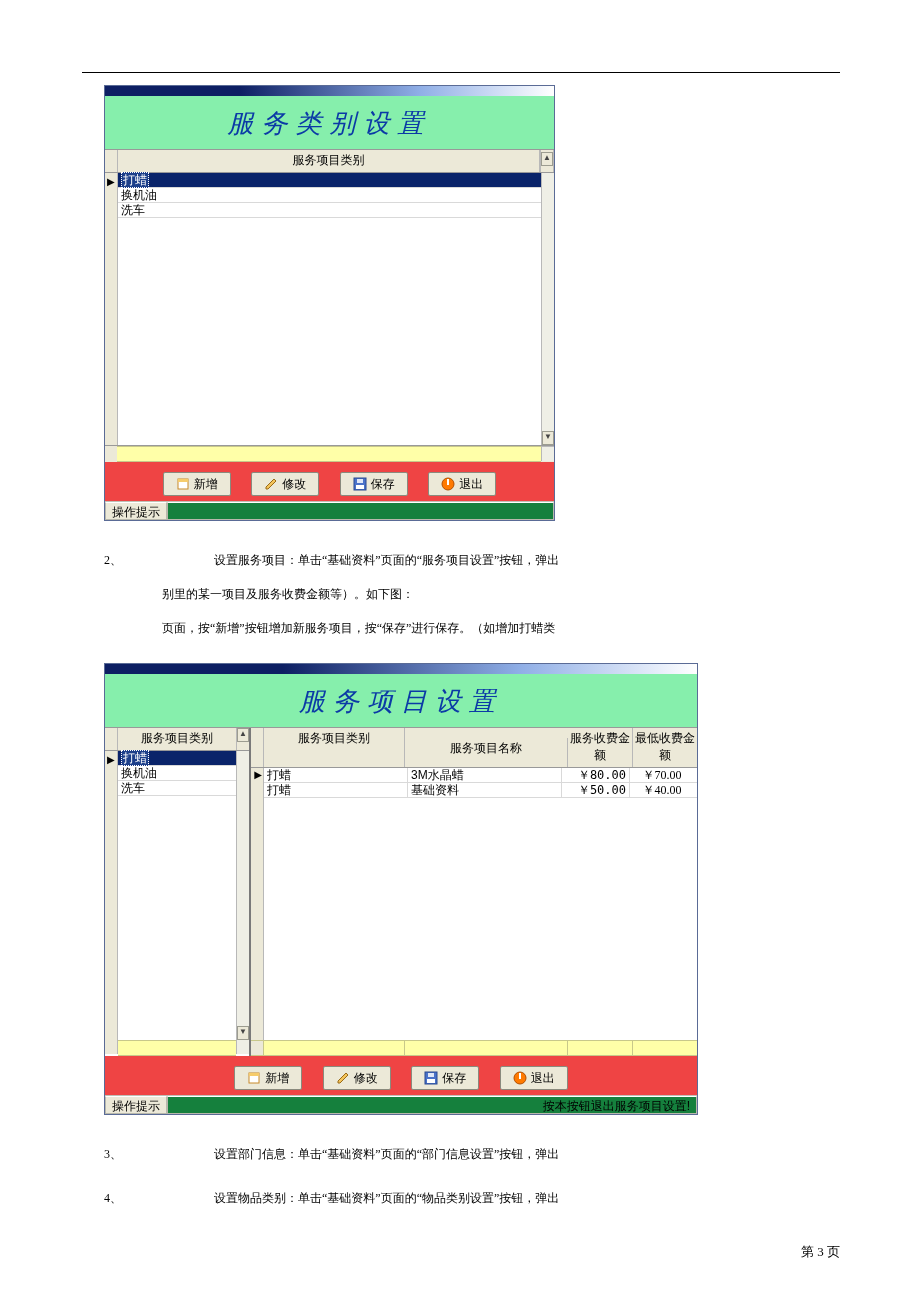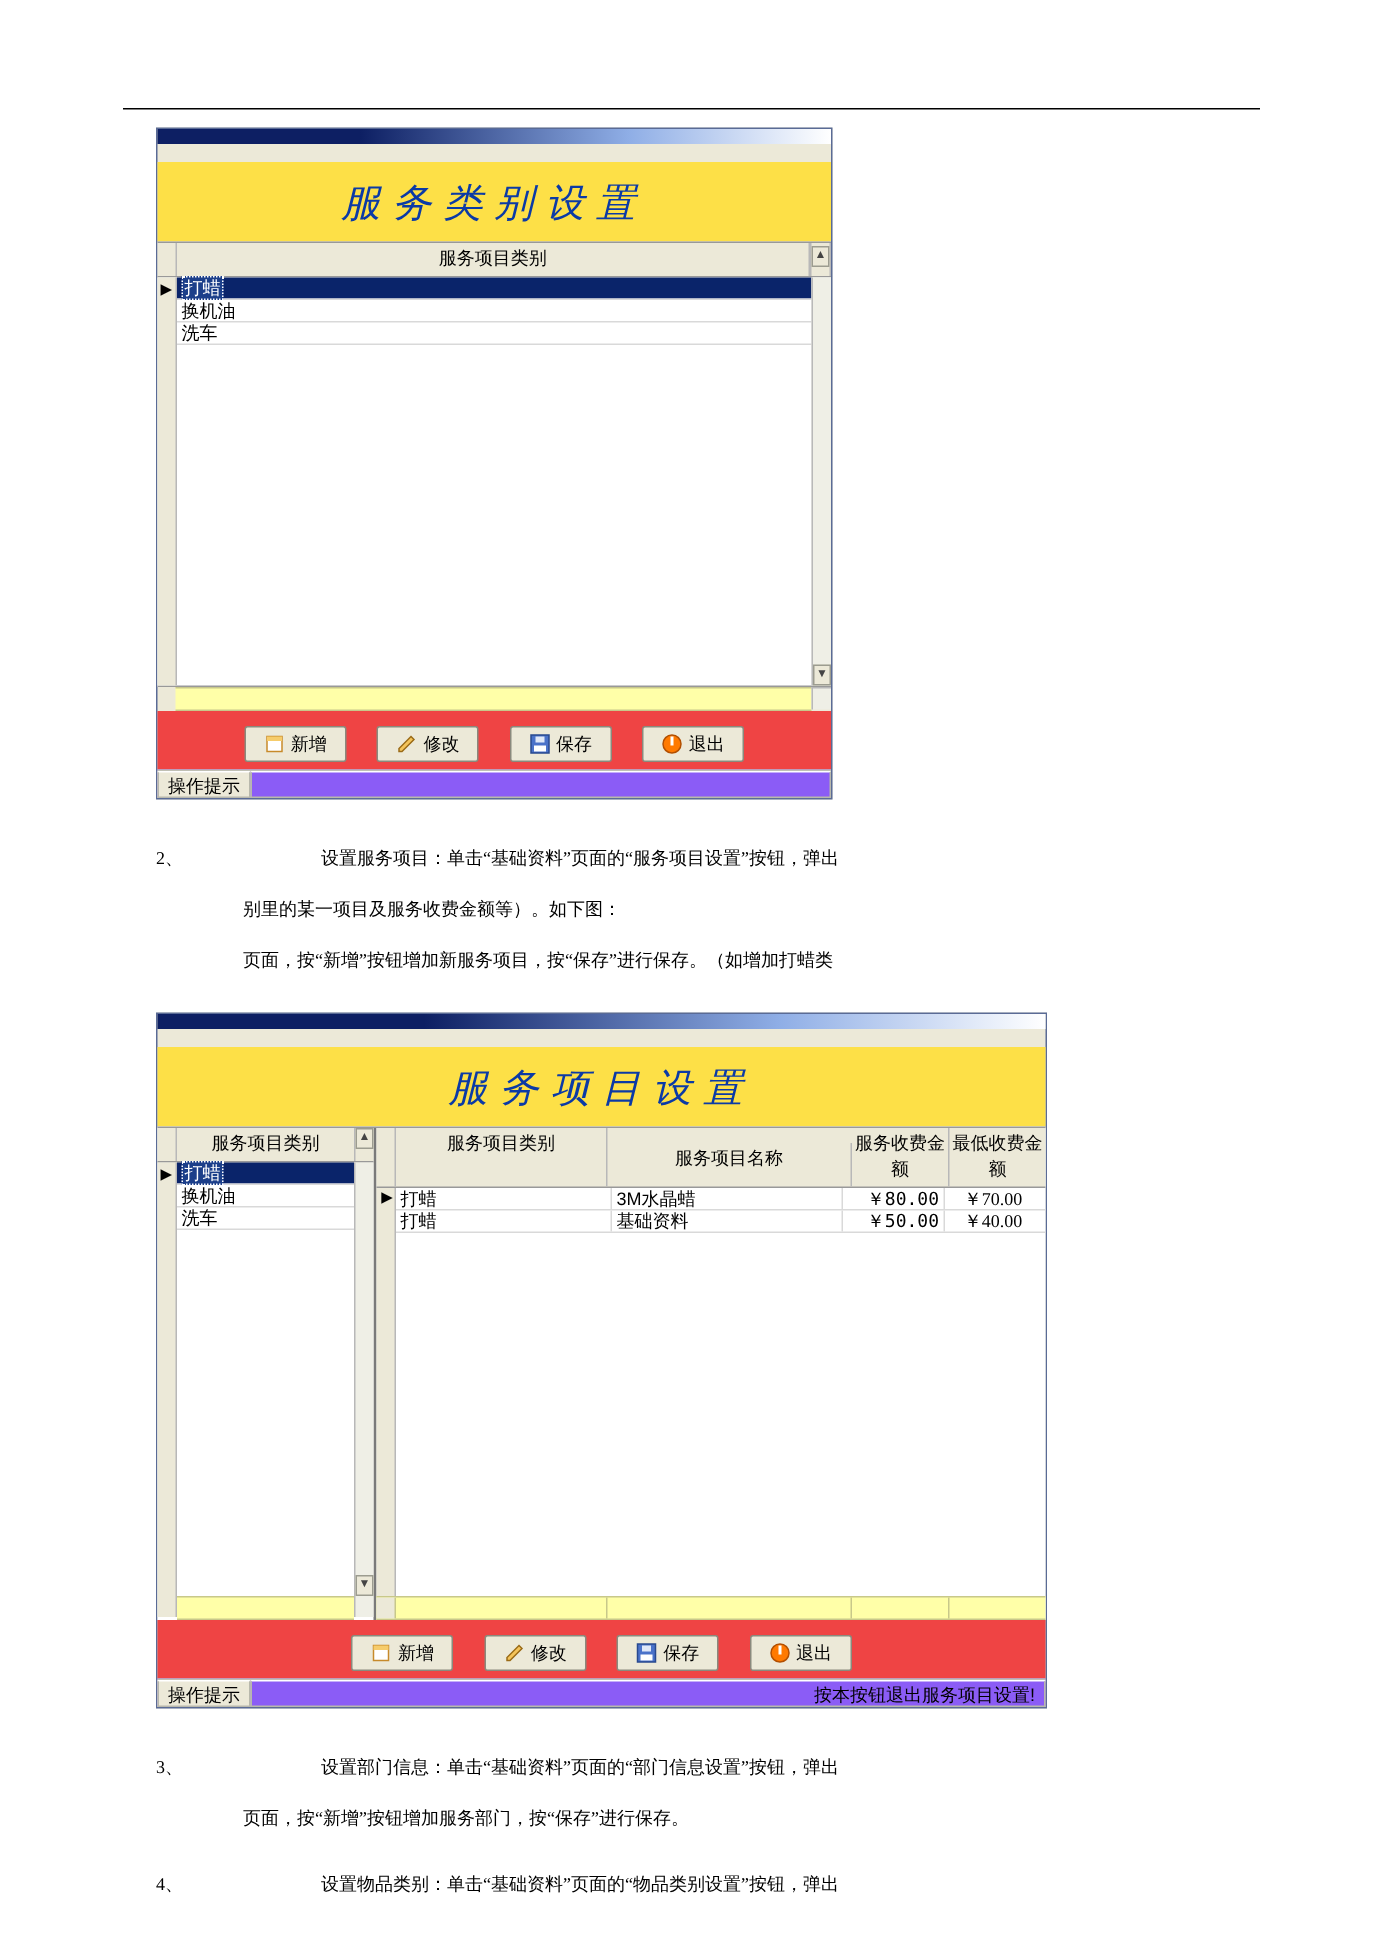--- a/index.html
+++ b/index.html
@@ -28,22 +28,21 @@
     background: linear-gradient(to right, #0d1f63 0%, #0d1f63 30%, #8faee6 70%, #fff 100%);
   }
   .hdr-title {
     text-align: center;
     font-family: "STKaiti", "KaiTi", "楷体", serif;
     font-style: italic;
     font-size: 26px;
     color: #0b3aa6;
     letter-spacing: 8px;
     padding: 10px 0 8px;
-    background: #fde047;
-    margin-top: 12px;
+    background: #86efac;
   }
   .grid-header {
     background: #ece9d8;
     border-top: 1px solid #999;
     border-bottom: 1px solid #999;
     font-size: 12px;
     display: flex;
   }
   .grid-header .cell {
     text-align: center;
@@ -124,21 +123,21 @@
     border-radius: 2px;
     font-size: 12px;
     margin: 0 8px;
     vertical-align: middle;
   }
   .btn svg { flex: none; }
 
   .statusbar {
     display: flex;
     height: 18px;
-    background: #8b5cf6;
+    background: #15803d;
     border-top: 1px solid #c0c0b4;
     font-size: 12px;
   }
   .statusbar .lbl {
     border: 1px solid #b8b8ac;
     border-top: 1px solid #fff;
     background: #ece9d8;
     padding: 1px 6px 0 6px;
     flex: none;
   }
@@ -430,21 +429,20 @@
     </div>
 
     <div class="statusbar">
       <div class="lbl">操作提示</div>
       <div class="area">按本按钮退出服务项目设置!</div>
     </div>
   </div>
 
   <div class="para">
     <span class="num">3、</span><span class="cont first">设置部门信息：单击“基础资料”页面的“部门信息设置”按钮，弹出</span>
-    <span class="cont">页面，按“新增”按钮增加服务部门，按“保存”进行保存。</span>
   </div>
 
   <div class="para" style="margin-top:14px;">
     <span class="num">4、</span><span class="cont first">设置物品类别：单击“基础资料”页面的“物品类别设置”按钮，弹出</span>
   </div>
 
 </div>
 
 <div class="footer">第 3 页</div>
 

